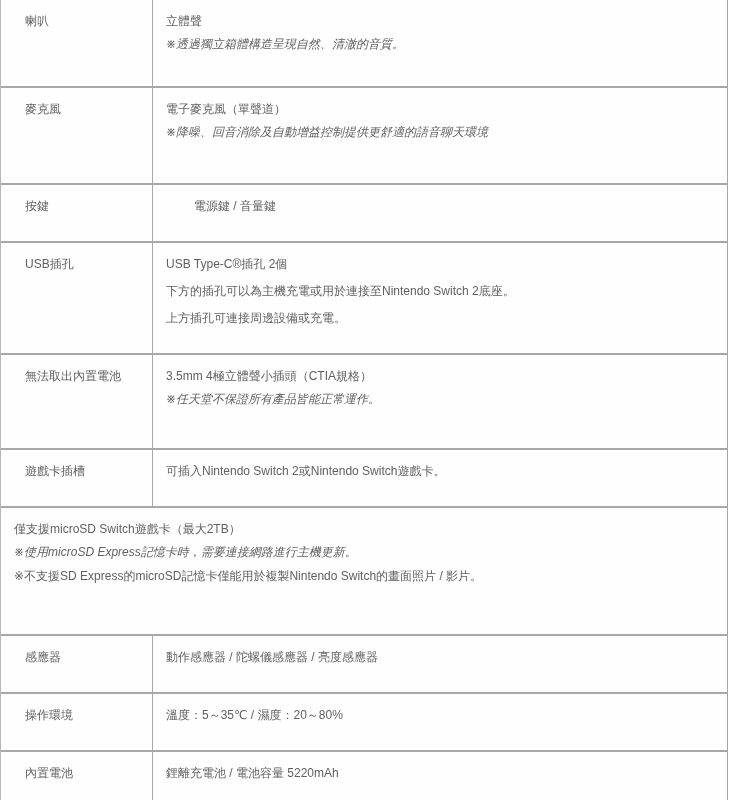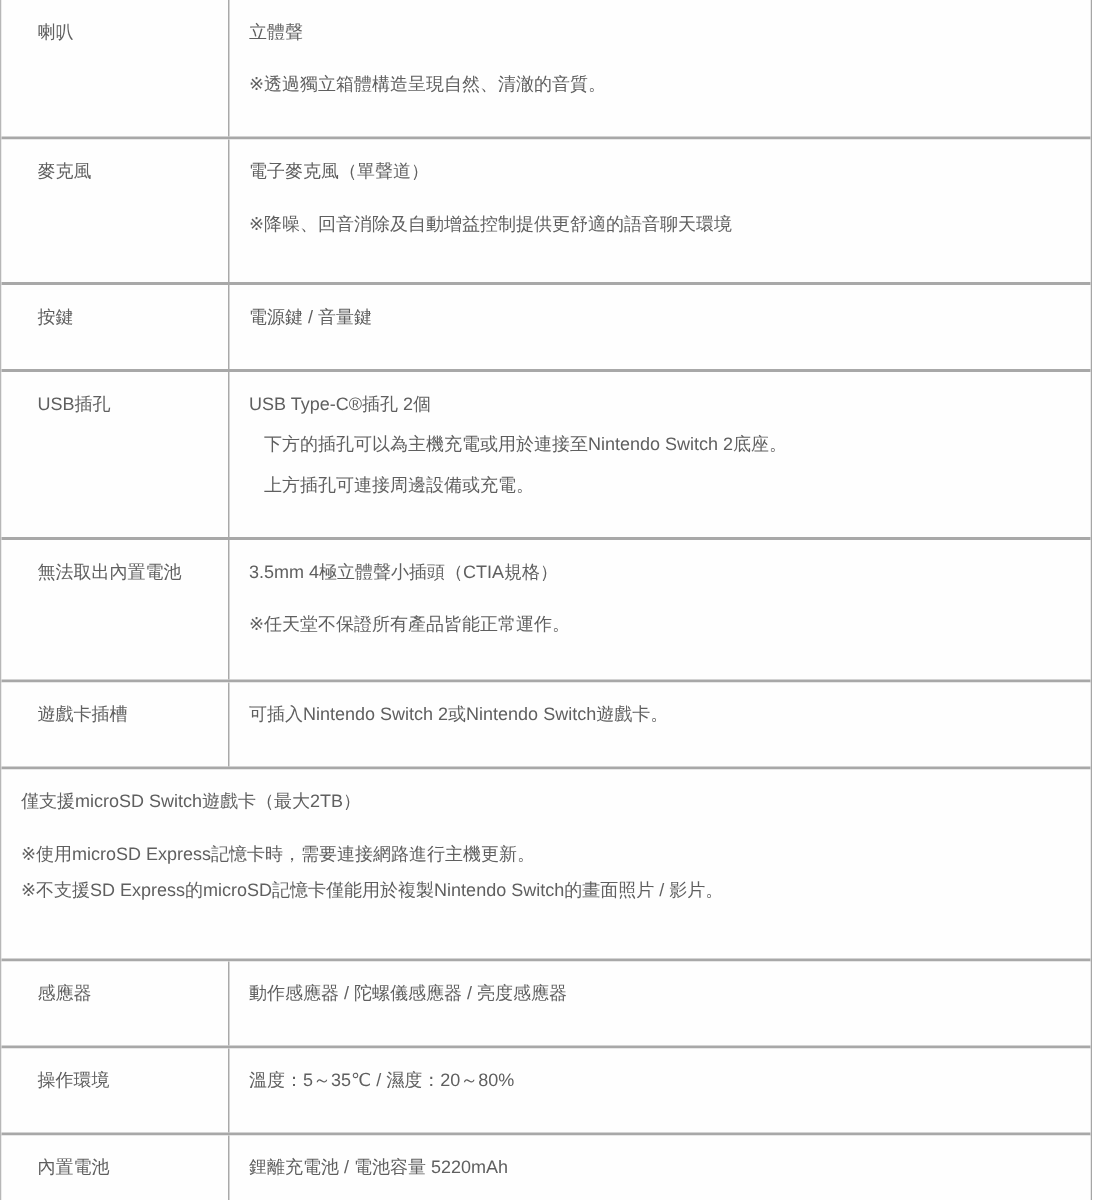--- a/index.html
+++ b/index.html
@@ -40,43 +40,43 @@
     padding: 13px 16px 26px 13px;
     color: #5f5f5f;
     font-size: 12px;
   }
   .value-cell p {
     margin: 0;
     line-height: 17px;
     white-space: normal;
   }
   .value-cell p.gap-first  { margin-top: 0; }
-  .value-cell p.gap-large  { margin-top: 18px; }
-  .value-cell p.gap-medium { margin-top: 10px; margin-left: 10px; }
+  .value-cell p.gap-large  { margin-top: 6px; font-style: italic; }
+  .value-cell p.gap-medium { margin-top: 10px; }
   .value-cell p.gap-tight  { margin-top: 7px; }
 </style>
 </head>
 <body>
 
 <div class="spec-table">
     <div class="row" style="min-height: 88px;">
       <div class="label-cell">喇叭</div>
       <div class="value-cell">
         <p class="gap-first">立體聲</p>
         <p class="gap-large">※透過獨立箱體構造呈現自然、清澈的音質。</p>
       </div>
     </div>
     <div class="row" style="min-height: 97px;">
       <div class="label-cell">麥克風</div>
       <div class="value-cell">
         <p class="gap-first">電子麥克風（單聲道）</p>
         <p class="gap-large">※降噪、回音消除及自動增益控制提供更舒適的語音聊天環境</p>
       </div>
     </div>
-    <div class="row" style="min-height: 48px;">
+    <div class="row" style="min-height: 48px; gap: 28px;">
       <div class="label-cell">按鍵</div>
       <div class="value-cell">
         <p class="gap-first">電源鍵 / 音量鍵</p>
       </div>
     </div>
     <div class="row" style="min-height: 97px;">
       <div class="label-cell">USB插孔</div>
       <div class="value-cell">
         <p class="gap-first">USB Type-C®插孔 2個</p>
         <p class="gap-medium">下方的插孔可以為主機充電或用於連接至Nintendo Switch 2底座。</p>

